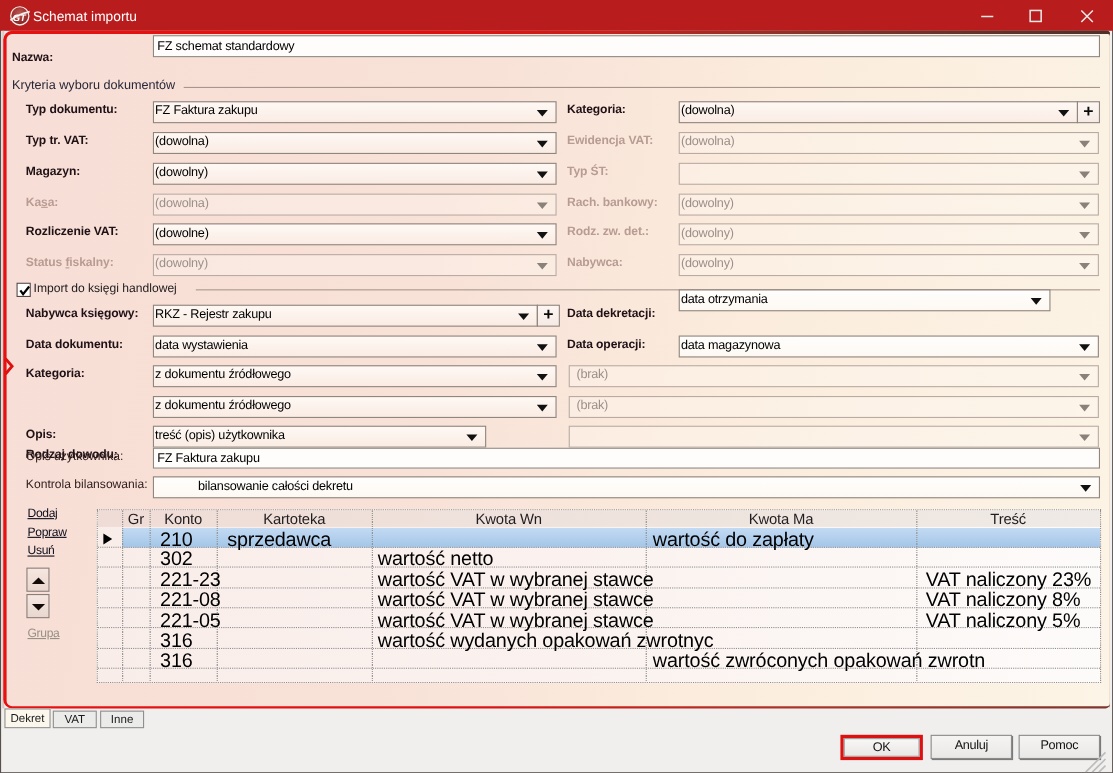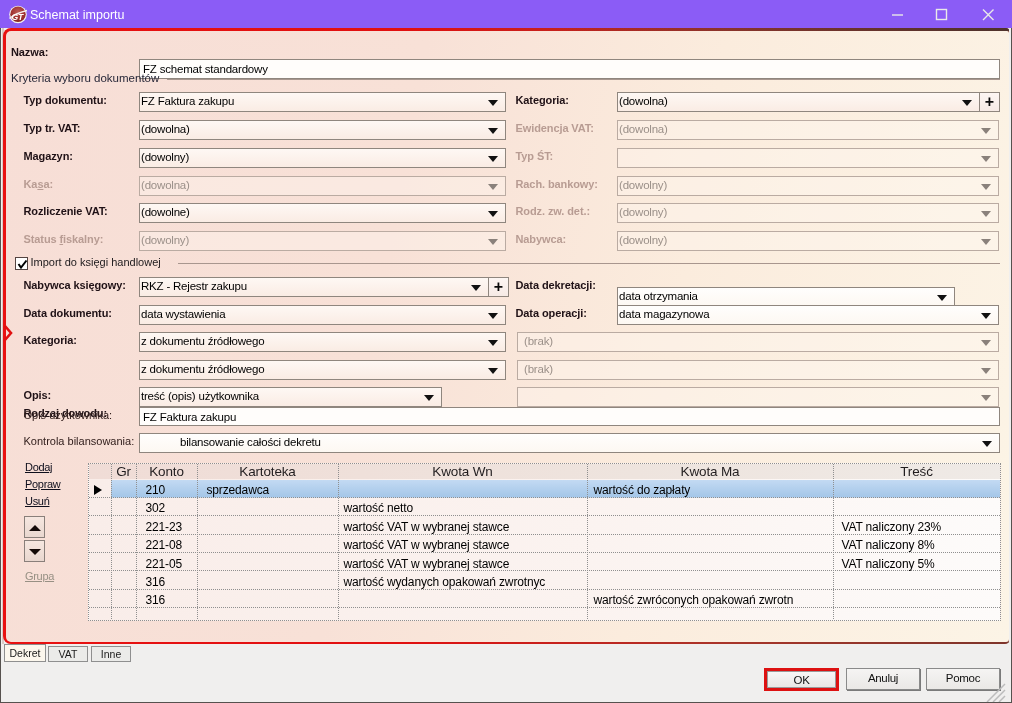--- a/index.html
+++ b/index.html
@@ -2,21 +2,21 @@
 <html><head>
 <meta charset="utf-8">
 <style>
 * { margin:0; padding:0; box-sizing:border-box; }
 html,body { width:1012px; height:703px; overflow:hidden; }
 body { font-family:"Liberation Sans", sans-serif; position:relative; background:#efefed; }
 .abs { position:absolute; }
 #win { position:absolute; left:0; top:0; width:1012px; height:703px; background:#f0efee;
   border-left:1px solid #56514e; border-right:1px solid #56514e; border-bottom:1px solid #56514e; }
 
-#titlebar { position:absolute; left:-1px; top:0; width:1012px; height:28px; background:#8b5cf6; }
+#titlebar { position:absolute; left:-1px; top:0; width:1012px; height:28px; background:#b91c1c; }
 #title-text { position:absolute; left:30px; top:0; line-height:31px; font-size:12.5px; color:#ffffff; }
 .winbtn { position:absolute; top:0; width:46px; height:28px; }
 
 #panel-outer { position:absolute; left:2px; top:28px; width:1006px; height:616px; border-radius:8px 3px 4px 8px;
   background:linear-gradient(to right, #e81111 0%, #e11010 40%, #a8352a 72%, #7e352b 100%); }
 #top-darken { position:absolute; top:0; right:0; width:45%; height:3px; border-top-right-radius:3px;
   background:linear-gradient(to right, rgba(60,45,40,0), rgba(62,48,44,0.75)); z-index:1; }
 #panel-inner { position:absolute; left:3px; top:2.5px; right:0.5px; bottom:2.5px; border-radius:5px 2px 3px 5px;
   background:linear-gradient(100deg, #f7ded6 0%, #f8e1d7 38%, #fbecdd 65%, #fcf4e6 100%); }
 
@@ -53,21 +53,21 @@
   border:1px dotted #8f8f8f;
   background:linear-gradient(to right,#f9ede9 0%, #fbf3f0 55%, #fdfbfa 100%); }
 #thead { position:absolute; left:0; top:0; width:911px; height:15px;
   background:linear-gradient(to right,#f0dcd6 0%, #eee4de 60%, #efeae6 100%); }
 .th { position:absolute; top:0px; height:15px; font-size:13.5px; letter-spacing:-0.15px; color:#211d1f; text-align:center; line-height:15.5px; }
 .vln { position:absolute; top:0; bottom:0; width:1px;
   background-image:repeating-linear-gradient(to bottom,#8f8f8f 0 1px, transparent 1px 2px); }
 .row { position:absolute; left:0; width:911px; height:19px;
   border-bottom:1px dotted #8f8f8f; }
 .row.sel { left:22px; width:889px; background:linear-gradient(#c3daf3,#a4c6e8); }
-.cell { position:absolute; font-size:12px; letter-spacing:-0.15px; line-height:18.4px; color:#000; white-space:nowrap; }
+.cell { position:absolute; font-size:18px; letter-spacing:-0.15px; line-height:18.4px; color:#000; white-space:nowrap; }
 #marker { position:absolute; left:5px; top:21px; width:0; height:0;
   border-top:5px solid transparent; border-bottom:5px solid transparent; border-left:8.5px solid #000; }
 
 .tab { position:absolute; font-size:10.5px; text-align:center; color:#1a1a1a;
   border:1px solid #8f8f8f; background:#ebebe9; }
 .tab.act { background:#fcf7ed; }
 
 .btn { position:absolute; width:74px; height:22px; background:linear-gradient(#f5f4f3,#eae8e6);
   border:1px solid #8a8a8a; box-shadow:1px 1px 0 #7a7a7a; font-size:11.5px; letter-spacing:-0.3px; color:#111;
   text-align:center; line-height:19px; }
@@ -110,21 +110,21 @@
 
   <div id="panel-outer">
       <div id="top-darken"></div>
       <div id="panel-inner"></div>
     </div>
   <svg id="chevron" style="position:absolute; left:3px; top:325px;" width="9" height="16">
     <path d="M1 1 L7 8 L1 15" stroke="#e01010" stroke-width="2.6" fill="none"></path>
   </svg>
 
   <div class="lb" style="left:10px; top:47px;">Nazwa:</div>
-  <div class="inp" style="left:138px; top:59px; width:861px;">FZ schemat standardowy</div>
+  <div class="inp" style="left:138px; top:32px; width:861px;">FZ schemat standardowy</div>
 
   <div class="seccap" style="left:10px; top:72px;">Kryteria wyboru dokumentów</div>
   <div class="sep" style="left:166px; top:79px; width:833px;"></div>
 
   <div class="lb" style="left:22.5px; top:95px;">Typ dokumentu:</div>
   <div class="cb" style="left:138px; top:92px; width:367px;">FZ Faktura zakupu<span class="ar"></span></div>
   <div class="lb" style="left:22.5px; top:123px;">Typ tr. VAT:</div>
   <div class="cb" style="left:138px; top:120px; width:367px;">(dowolna)<span class="ar"></span></div>
   <div class="lb" style="left:22.5px; top:151px;">Magazyn:</div>
   <div class="cb" style="left:138px; top:148px; width:367px;">(dowolny)<span class="ar"></span></div>
@@ -165,21 +165,21 @@
   <div class="lb" style="left:22.5px; top:308px;">Data dokumentu:</div>
   <div class="cb" style="left:138px; top:305px; width:367px;">data wystawienia<span class="ar"></span></div>
   <div class="lb" style="left:22.5px; top:335px;">Kategoria:</div>
   <div class="cb" style="left:138px; top:332px; width:367px;">z dokumentu źródłowego<span class="ar"></span></div>
   <div class="lb" style="left:22.5px; top:363px;margin-top:45px;">Rodzaj dowodu:</div>
   <div class="cb" style="left:138px; top:360px; width:367px;">z dokumentu źródłowego<span class="ar"></span></div>
   <div class="lb" style="left:22.5px; top:390px;">Opis:</div>
   <div class="cb" style="left:138px; top:387px; width:303px;">treść (opis) użytkownika<span class="ar"></span></div>
 
   <div class="lb" style="left:514.5px; top:280px;">Data dekretacji:</div>
-  <div class="cb white" style="left:616px; top:287px; width:338px;">data otrzymania<span class="ar"></span></div>
+  <div class="cb white" style="left:616px; top:263px; width:338px;">data otrzymania<span class="ar"></span></div>
   <div class="lb" style="left:514.5px; top:308px;">Data operacji:</div>
   <div class="cb white" style="left:616px; top:305px; width:382px;">data magazynowa<span class="ar"></span></div>
   <div class="cb dis" style="left:516px; top:332px; width:482px; padding-left:6px;">(brak)<span class="ar"></span></div>
   <div class="cb dis" style="left:516px; top:360px; width:482px; padding-left:6px;">(brak)<span class="ar"></span></div>
   <div class="cb dis" style="left:516px; top:387px; width:482px;">
       <span class="ar"></span>
     </div>
 
   <div class="lbn" style="left:22.5px; top:410px;">Opis użytkownika:</div>
   <div class="inp" style="left:138px; top:407px; width:861px; height:19px;">FZ Faktura zakupu</div>

